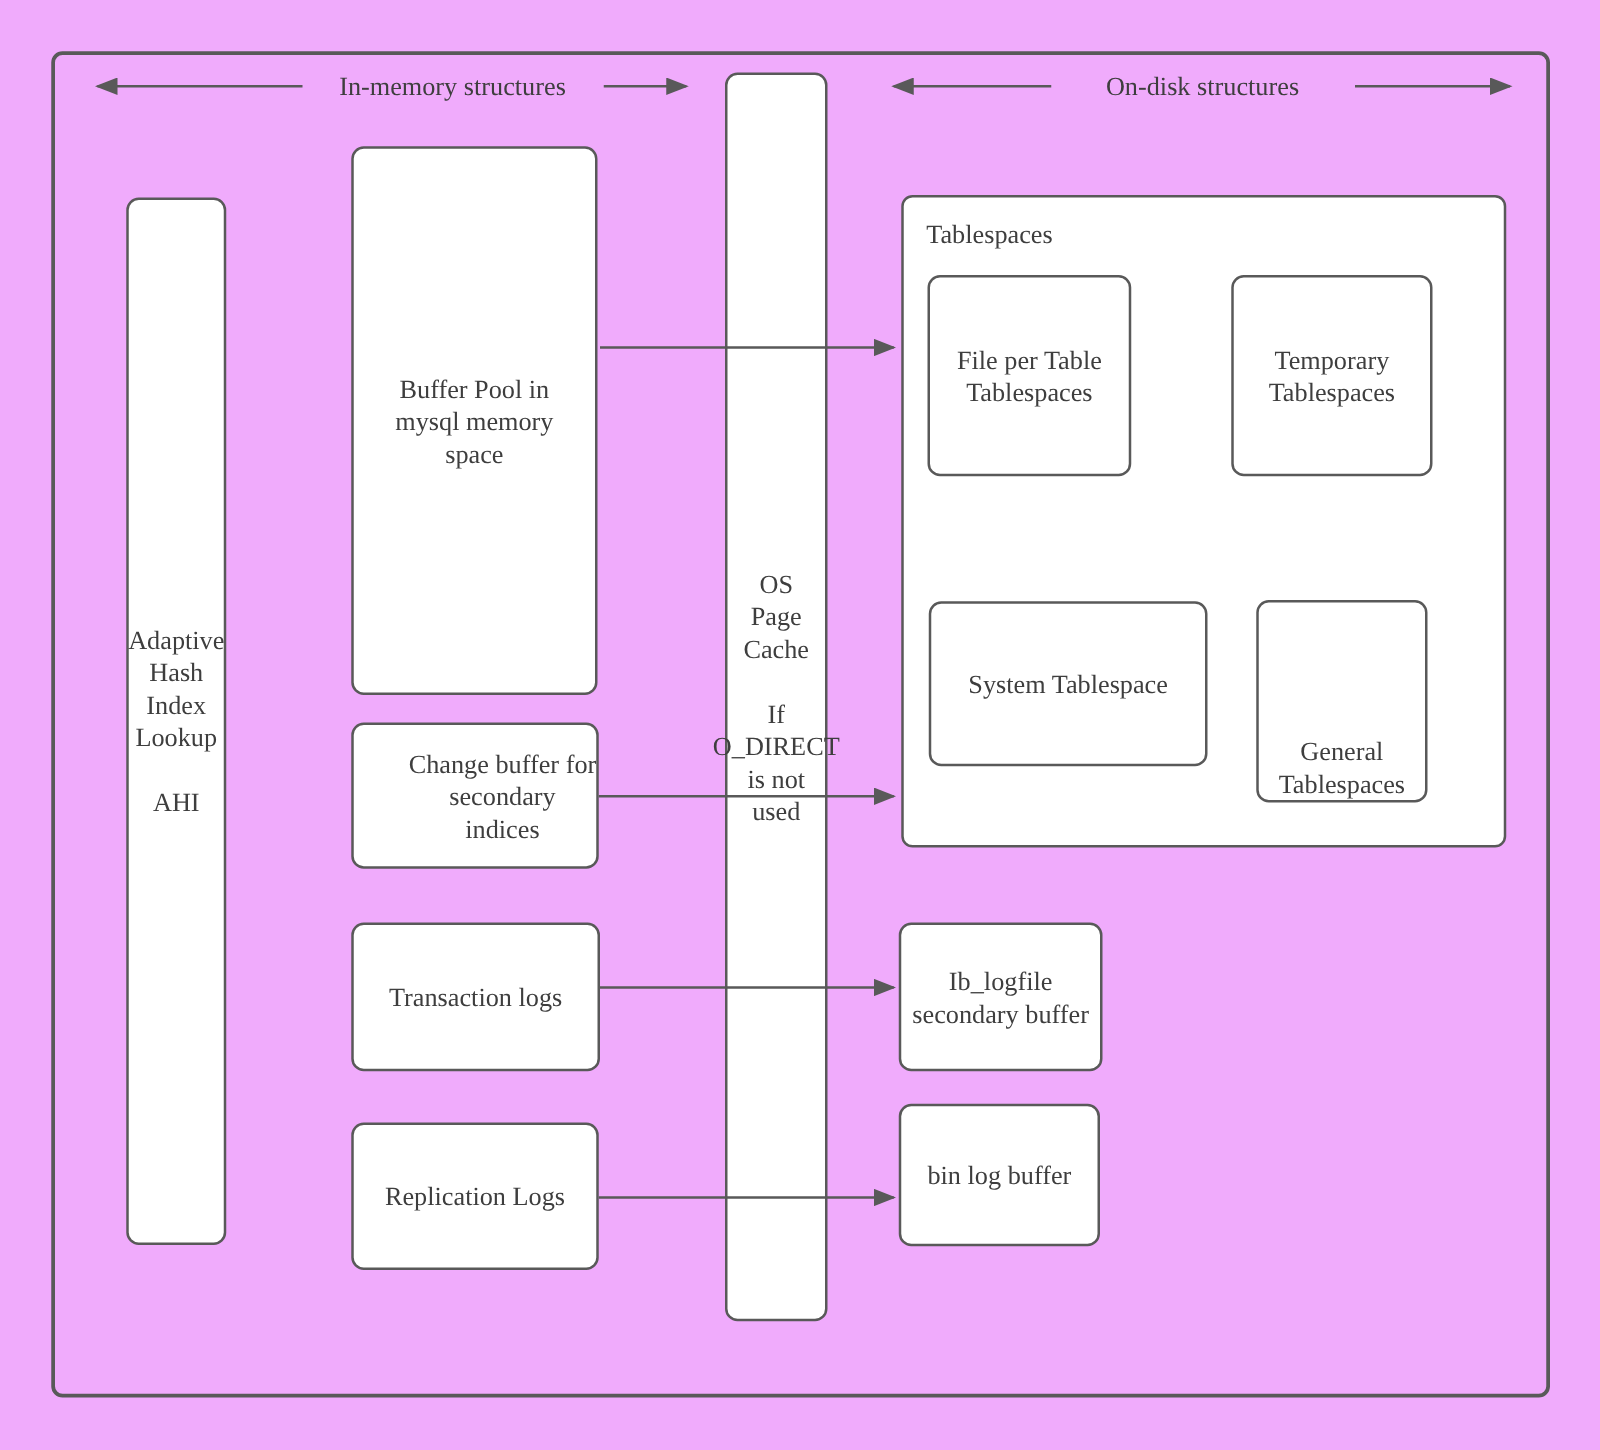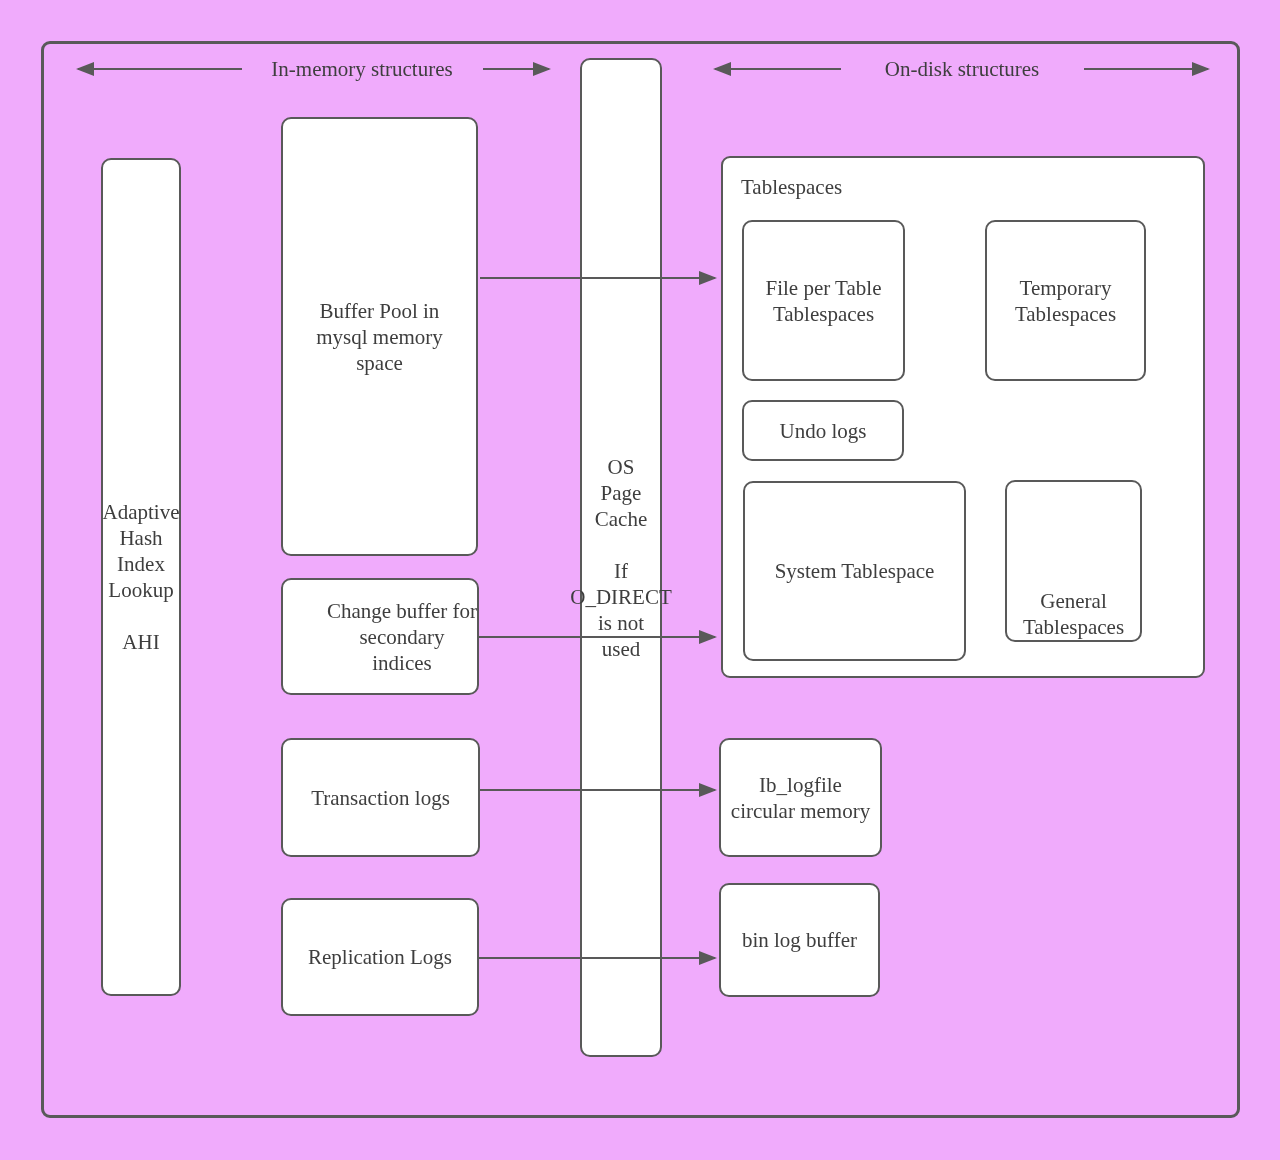--- a/index.html
+++ b/index.html
@@ -51,21 +51,21 @@
   #n-tablespaces  { left: 721px; top: 156px; width: 484px; height: 522px;
                     position: absolute; border: 2.5px solid #595959; border-radius: 9px;
                     background: #ffffff; box-sizing: border-box; }
   #n-tablespaces .group-label {
     position: absolute; left: 18px; top: 16px; white-space: nowrap;
   }
   
   #n-filepertable { left: 19px;  top: 62px;  width: 163px; height: 161px; }
   #n-temporary    { left: 262px; top: 62px;  width: 161px; height: 161px; }
   #n-undologs     { left: 19px;  top: 242px; width: 162px; height: 61px;  }
-  #n-systemts     { left: 20px;  top: 323px; width: 223px; height: 180px; }
+  #n-systemts     { left: 20px;  top: 323px; width: 223px; height: 132px; }
   #n-generalts    { left: 282px; top: 322px; width: 137px; height: 162px; align-items: flex-end; }
 
   #n-iblogfile    { left: 719px; top: 738px; width: 163px; height: 119px; }
   #n-binlog       { left: 719px; top: 883px; width: 161px; height: 114px; }
 
   #arrow-layer {
     position: absolute; left: 0; top: 0; width: 1280px; height: 1160px;
     pointer-events: none; z-index: 5;
   }
   #arrow-layer line { stroke: #595959; stroke-width: 2; }
@@ -126,37 +126,34 @@
     <div id="n-filepertable" class="node">
       <span>File per Table
 Tablespaces</span>
     </div>
 
     <div id="n-temporary" class="node">
       <span>Temporary
 Tablespaces</span>
     </div>
 
-    <div id="n-undologs" class="node">
-      <span>Undo logs</span>
-    </div>
 
     <div id="n-systemts" class="node">
       <span>System Tablespace</span>
     </div>
 
     <div id="n-generalts" class="node">
       <span>General
 Tablespaces</span>
     </div>
   </div>
 
   <div id="n-iblogfile" class="node">
     <span>Ib_logfile
-circular memory</span>
+secondary buffer</span>
   </div>
 
   <div id="n-binlog" class="node">
     <span>bin log buffer</span>
   </div>
 
   <svg id="arrow-layer" viewBox="0 0 1280 1160" xmlns="http://www.w3.org/2000/svg">
     <defs>
       <marker id="ah" markerWidth="9" markerHeight="7" refX="8" refY="3.5" orient="auto">
         <path d="M0,0 L9,3.5 L0,7 Z" fill="#595959"></path>

